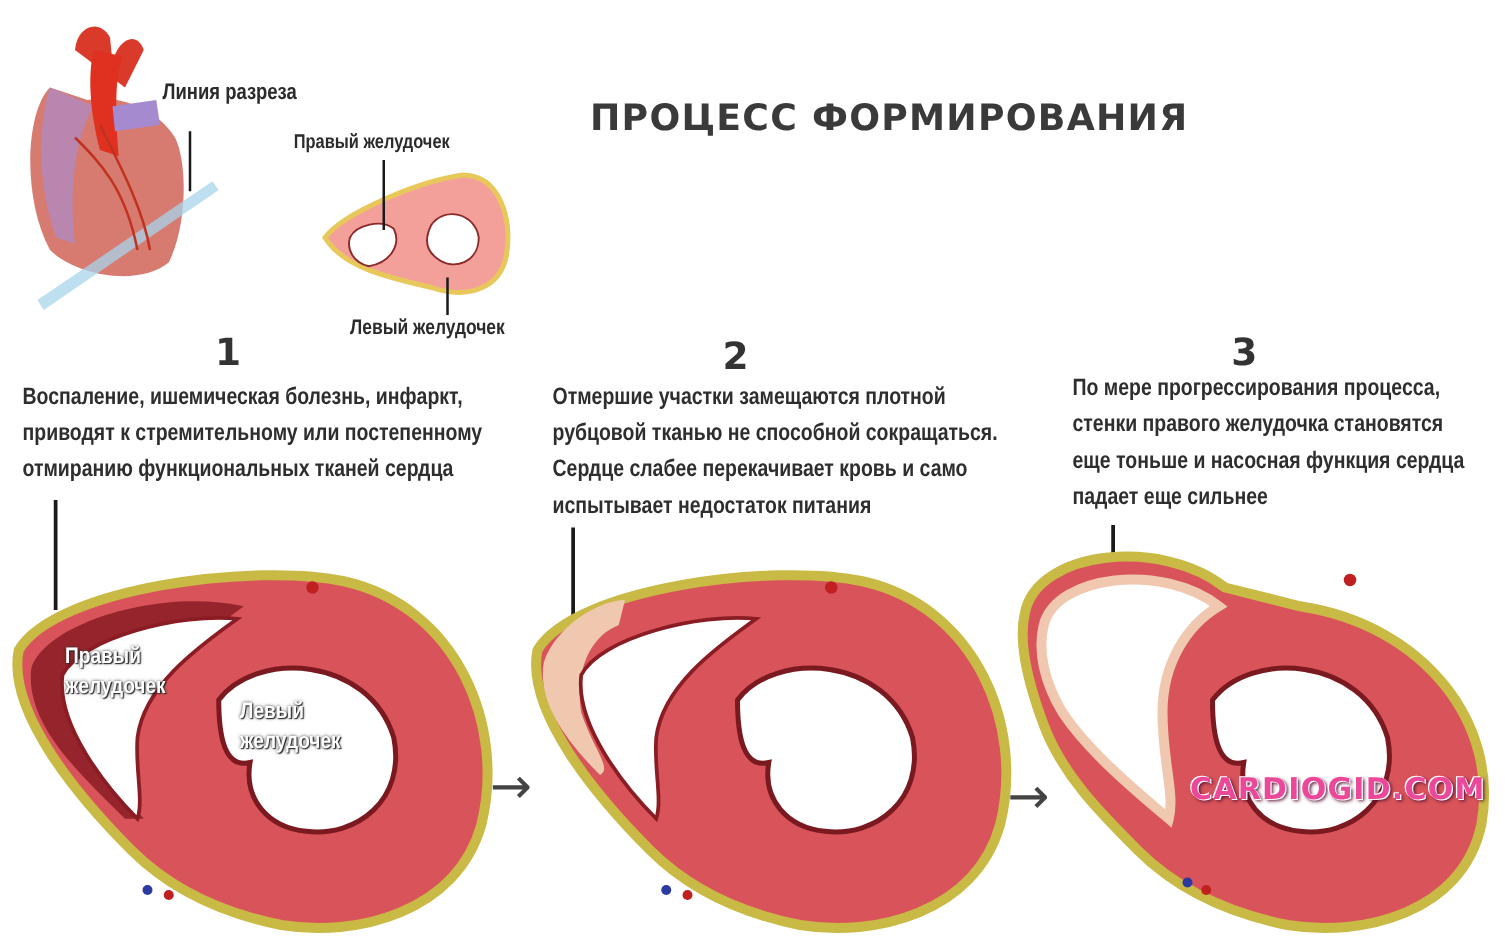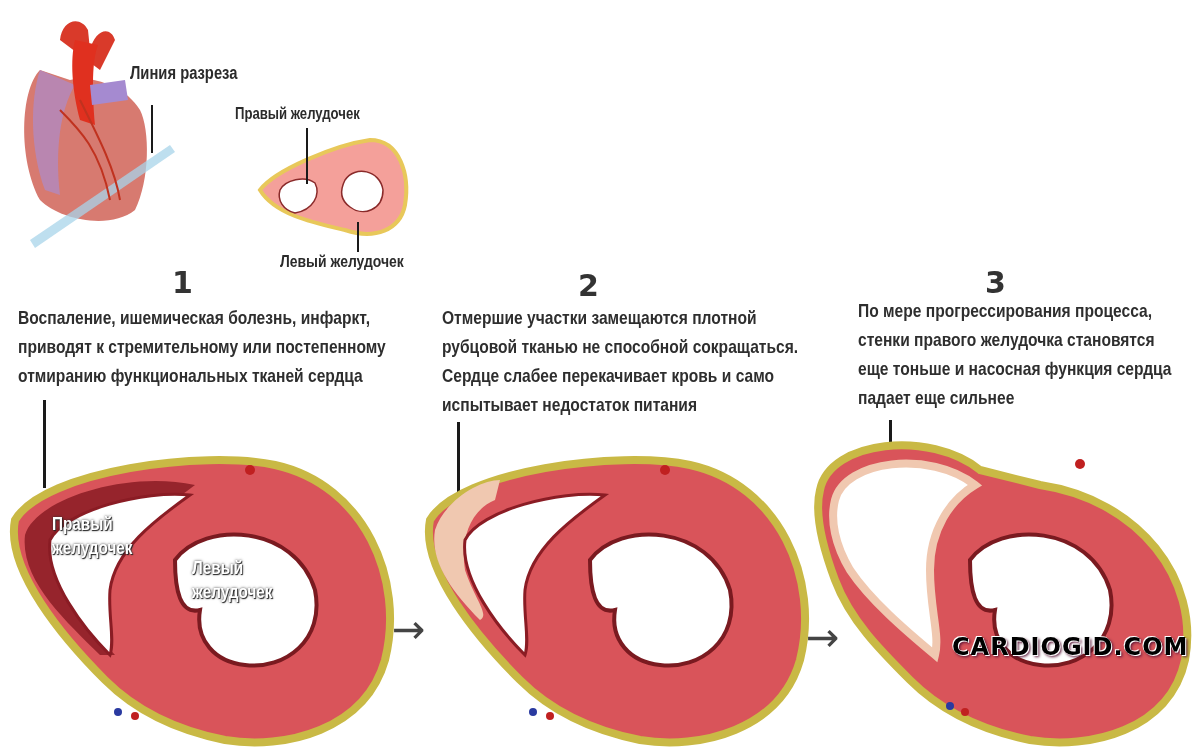--- a/index.html
+++ b/index.html
@@ -4,27 +4,28 @@
 <style>
   html,body{margin:0;padding:0;background:#fff;}
   body{width:1204px;height:754px;position:relative;overflow:hidden;font-family:"Liberation Sans",sans-serif;}
   .abs{position:absolute;}
   .title{left:472px;top:72px;font-family:"DejaVu Sans",sans-serif;font-weight:bold;font-size:29px;line-height:44px;color:#3a3a3a;letter-spacing:1px;}
   .lbl{font-family:"Liberation Sans",sans-serif;font-weight:bold;color:#2b2b2b;transform:scaleX(0.82);transform-origin:left top;white-space:nowrap;}
   .desc{font-family:"Liberation Sans",sans-serif;font-weight:bold;color:#2e2e2e;font-size:19px;line-height:29px;transform:scaleX(0.82);transform-origin:left top;white-space:nowrap;}
   .num{font-family:"DejaVu Sans",sans-serif;font-weight:bold;font-size:30px;color:#333;}
   .line{background:#1a1a1a;width:3px;}
   .arrow{font-size:40px;color:#444;font-family:"DejaVu Sans",sans-serif;}
-  .watermark{font-family:"DejaVu Sans",sans-serif;font-weight:bold;font-size:24px;color:#000000;text-shadow:1px 1px 0 #fff,-1px -1px 0 #fff,2px 2px 3px #551133;letter-spacing:1px;margin-top:16px;}
+  .watermark{font-family:"DejaVu Sans",sans-serif;font-weight:bold;font-size:24px;color:#ec4899;text-shadow:1px 1px 0 #fff,-1px -1px 0 #fff,2px 2px 3px #551133;letter-spacing:1px;}
   .inlbl{font-family:"Liberation Sans",sans-serif;font-weight:bold;color:#fff;font-size:18px;line-height:24px;text-shadow:0 0 3px #333,1px 1px 1px #222;transform:scaleX(0.85);transform-origin:left top;white-space:nowrap;}
 </style>
 </head>
 <body>
 
 <div class="abs title">
+  <div>ПРОЦЕСС ФОРМИРОВАНИЯ</div>
 </div>
 
 <svg class="abs" style="left:0;top:0" width="200" height="250">
   <path d="M60 40 C62 20 80 15 88 30 L90 50 C95 30 110 25 115 40 L100 70 Z" fill="#d93a2a"></path>
   <path d="M40 70 C20 90 18 160 40 200 C60 220 110 230 135 210 C150 180 150 130 140 110 C125 85 90 75 70 80 Z" fill="#d77a70"></path>
   <path d="M40 70 C30 100 30 150 45 190 L60 195 C55 150 60 110 75 85 Z" fill="#b28ac0" opacity="0.8"></path>
   <path d="M75 40 C70 60 72 90 80 120 L95 125 C92 90 92 60 98 45 Z" fill="#e0301f"></path>
   <path d="M90 85 L125 80 L128 100 L92 105 Z" fill="#a58ad0"></path>
   <path d="M30 240 L170 145 L175 152 L35 248 Z" fill="#a8d4ea" opacity="0.75"></path>
   <path d="M60 110 C80 130 100 150 110 200 M80 100 C100 140 115 170 120 200" stroke="#c0321f" stroke-width="2" fill="none"></path>

